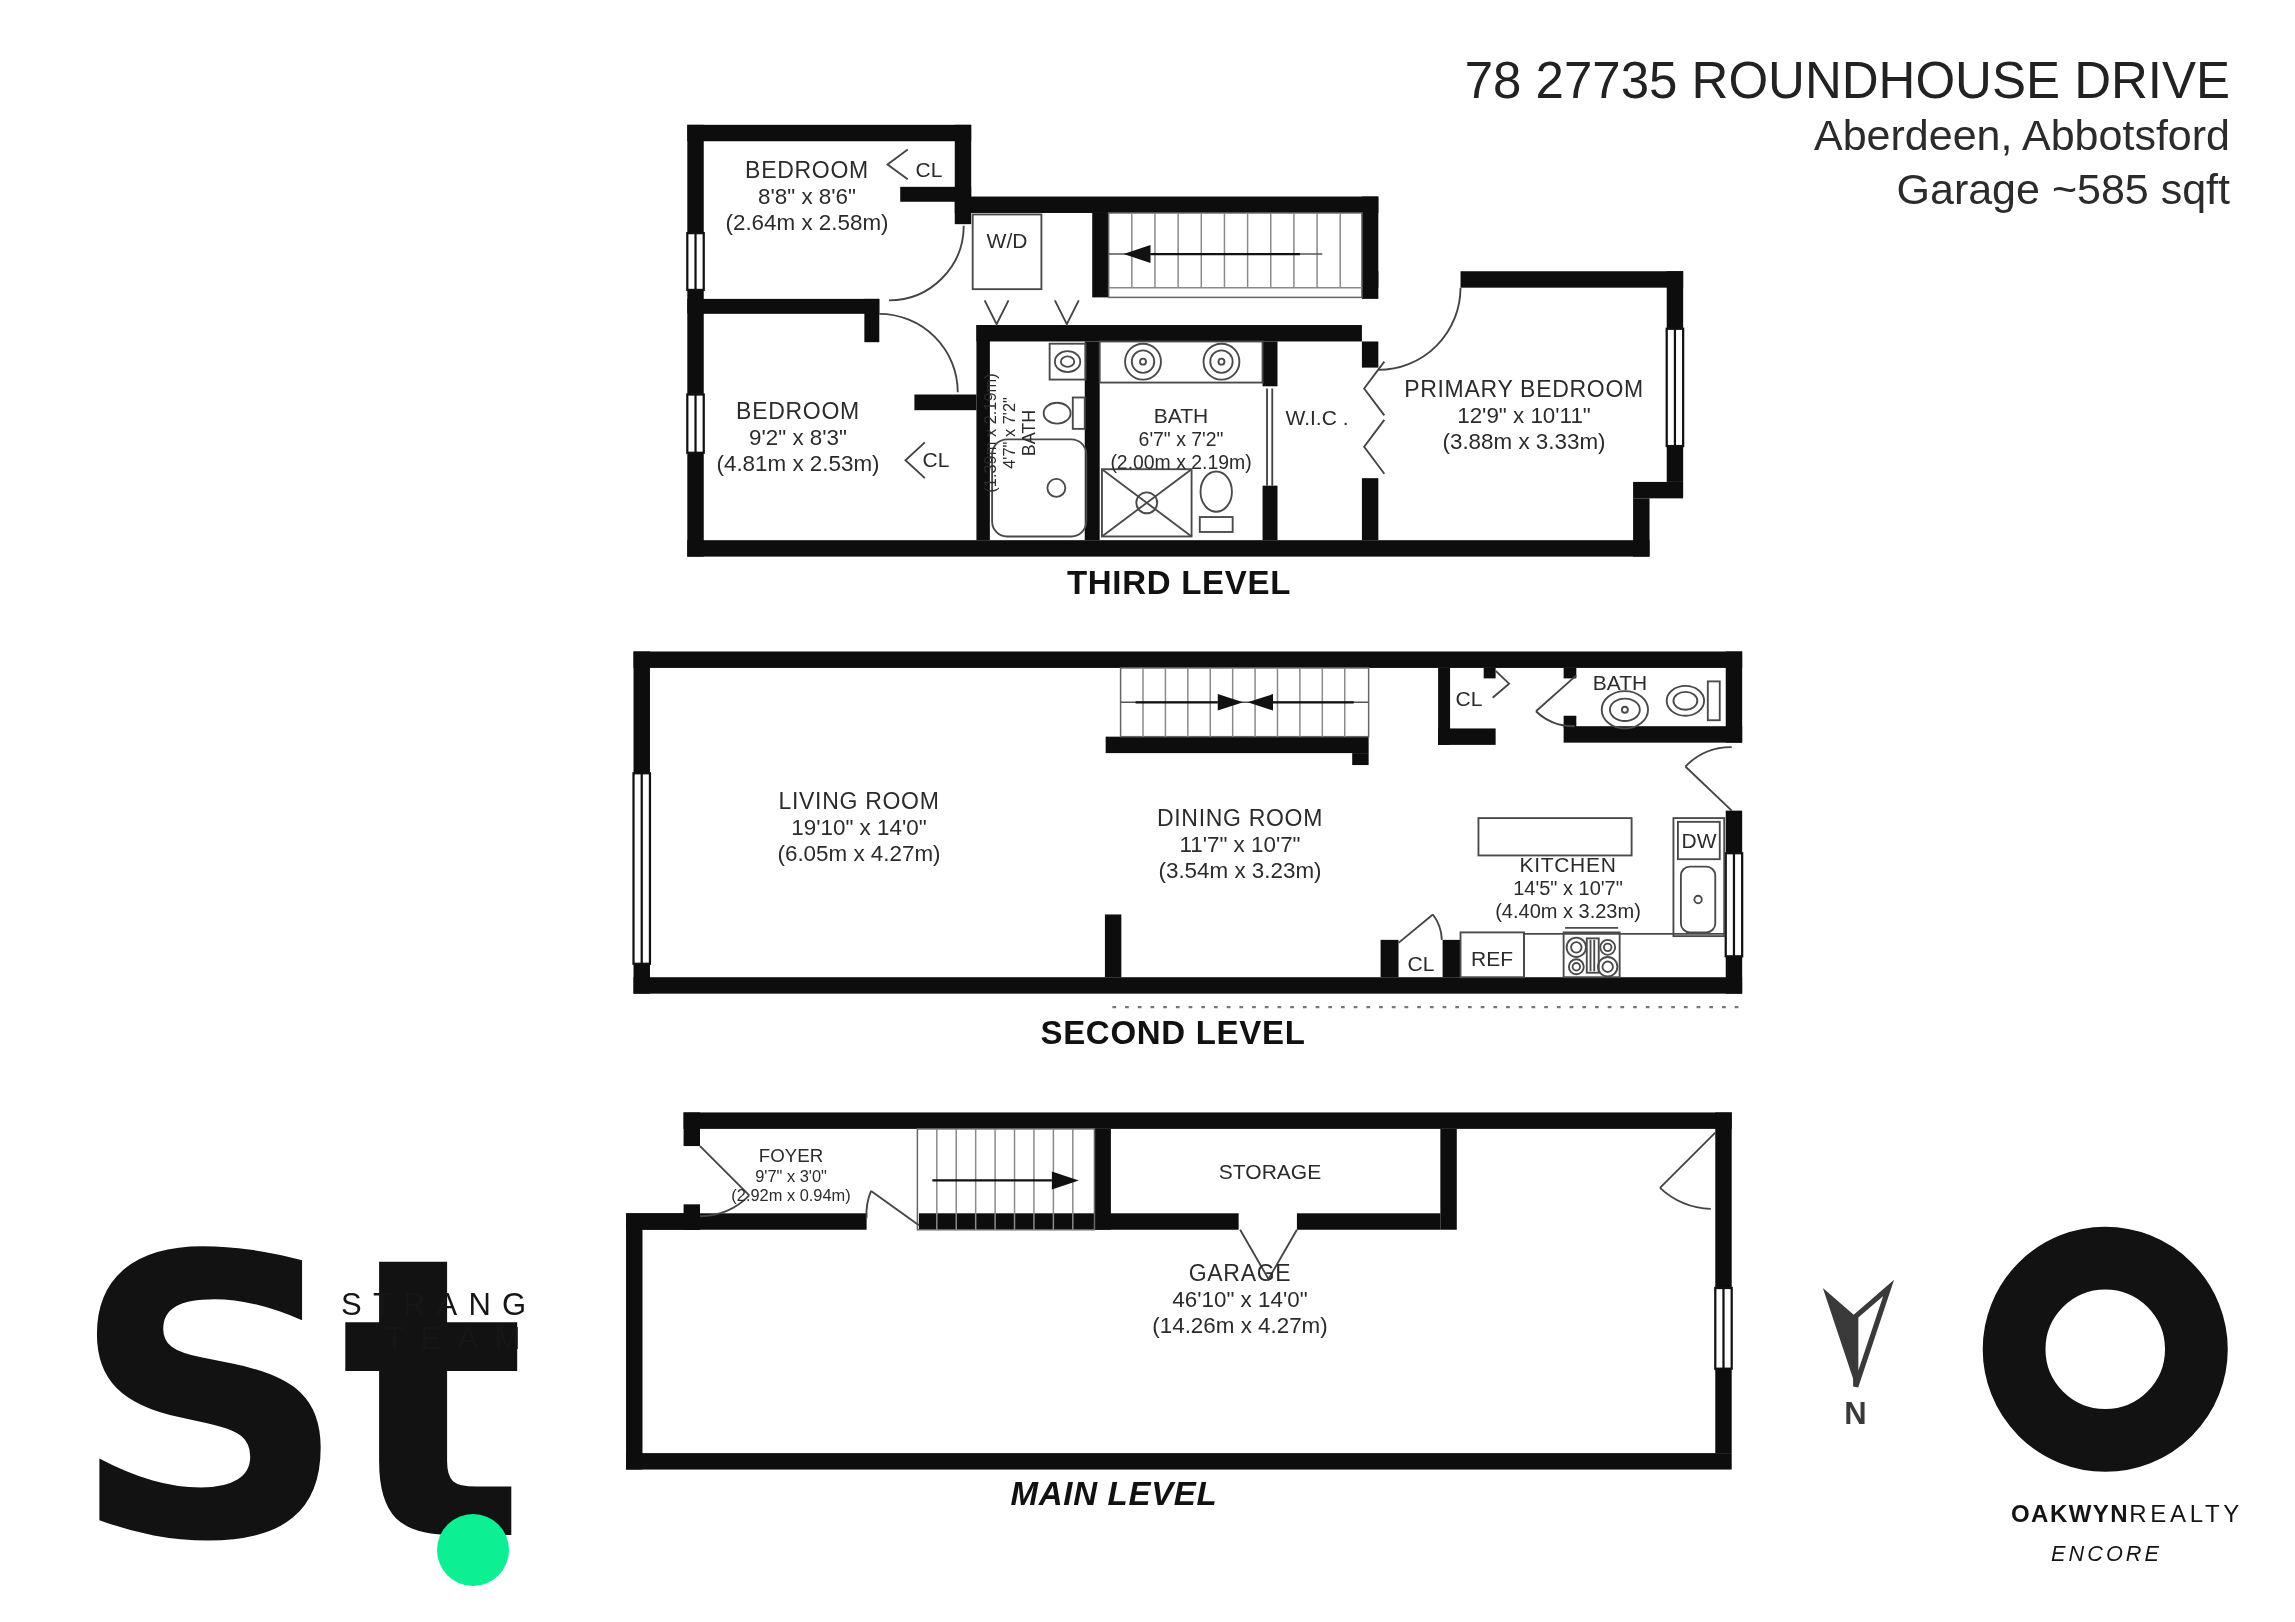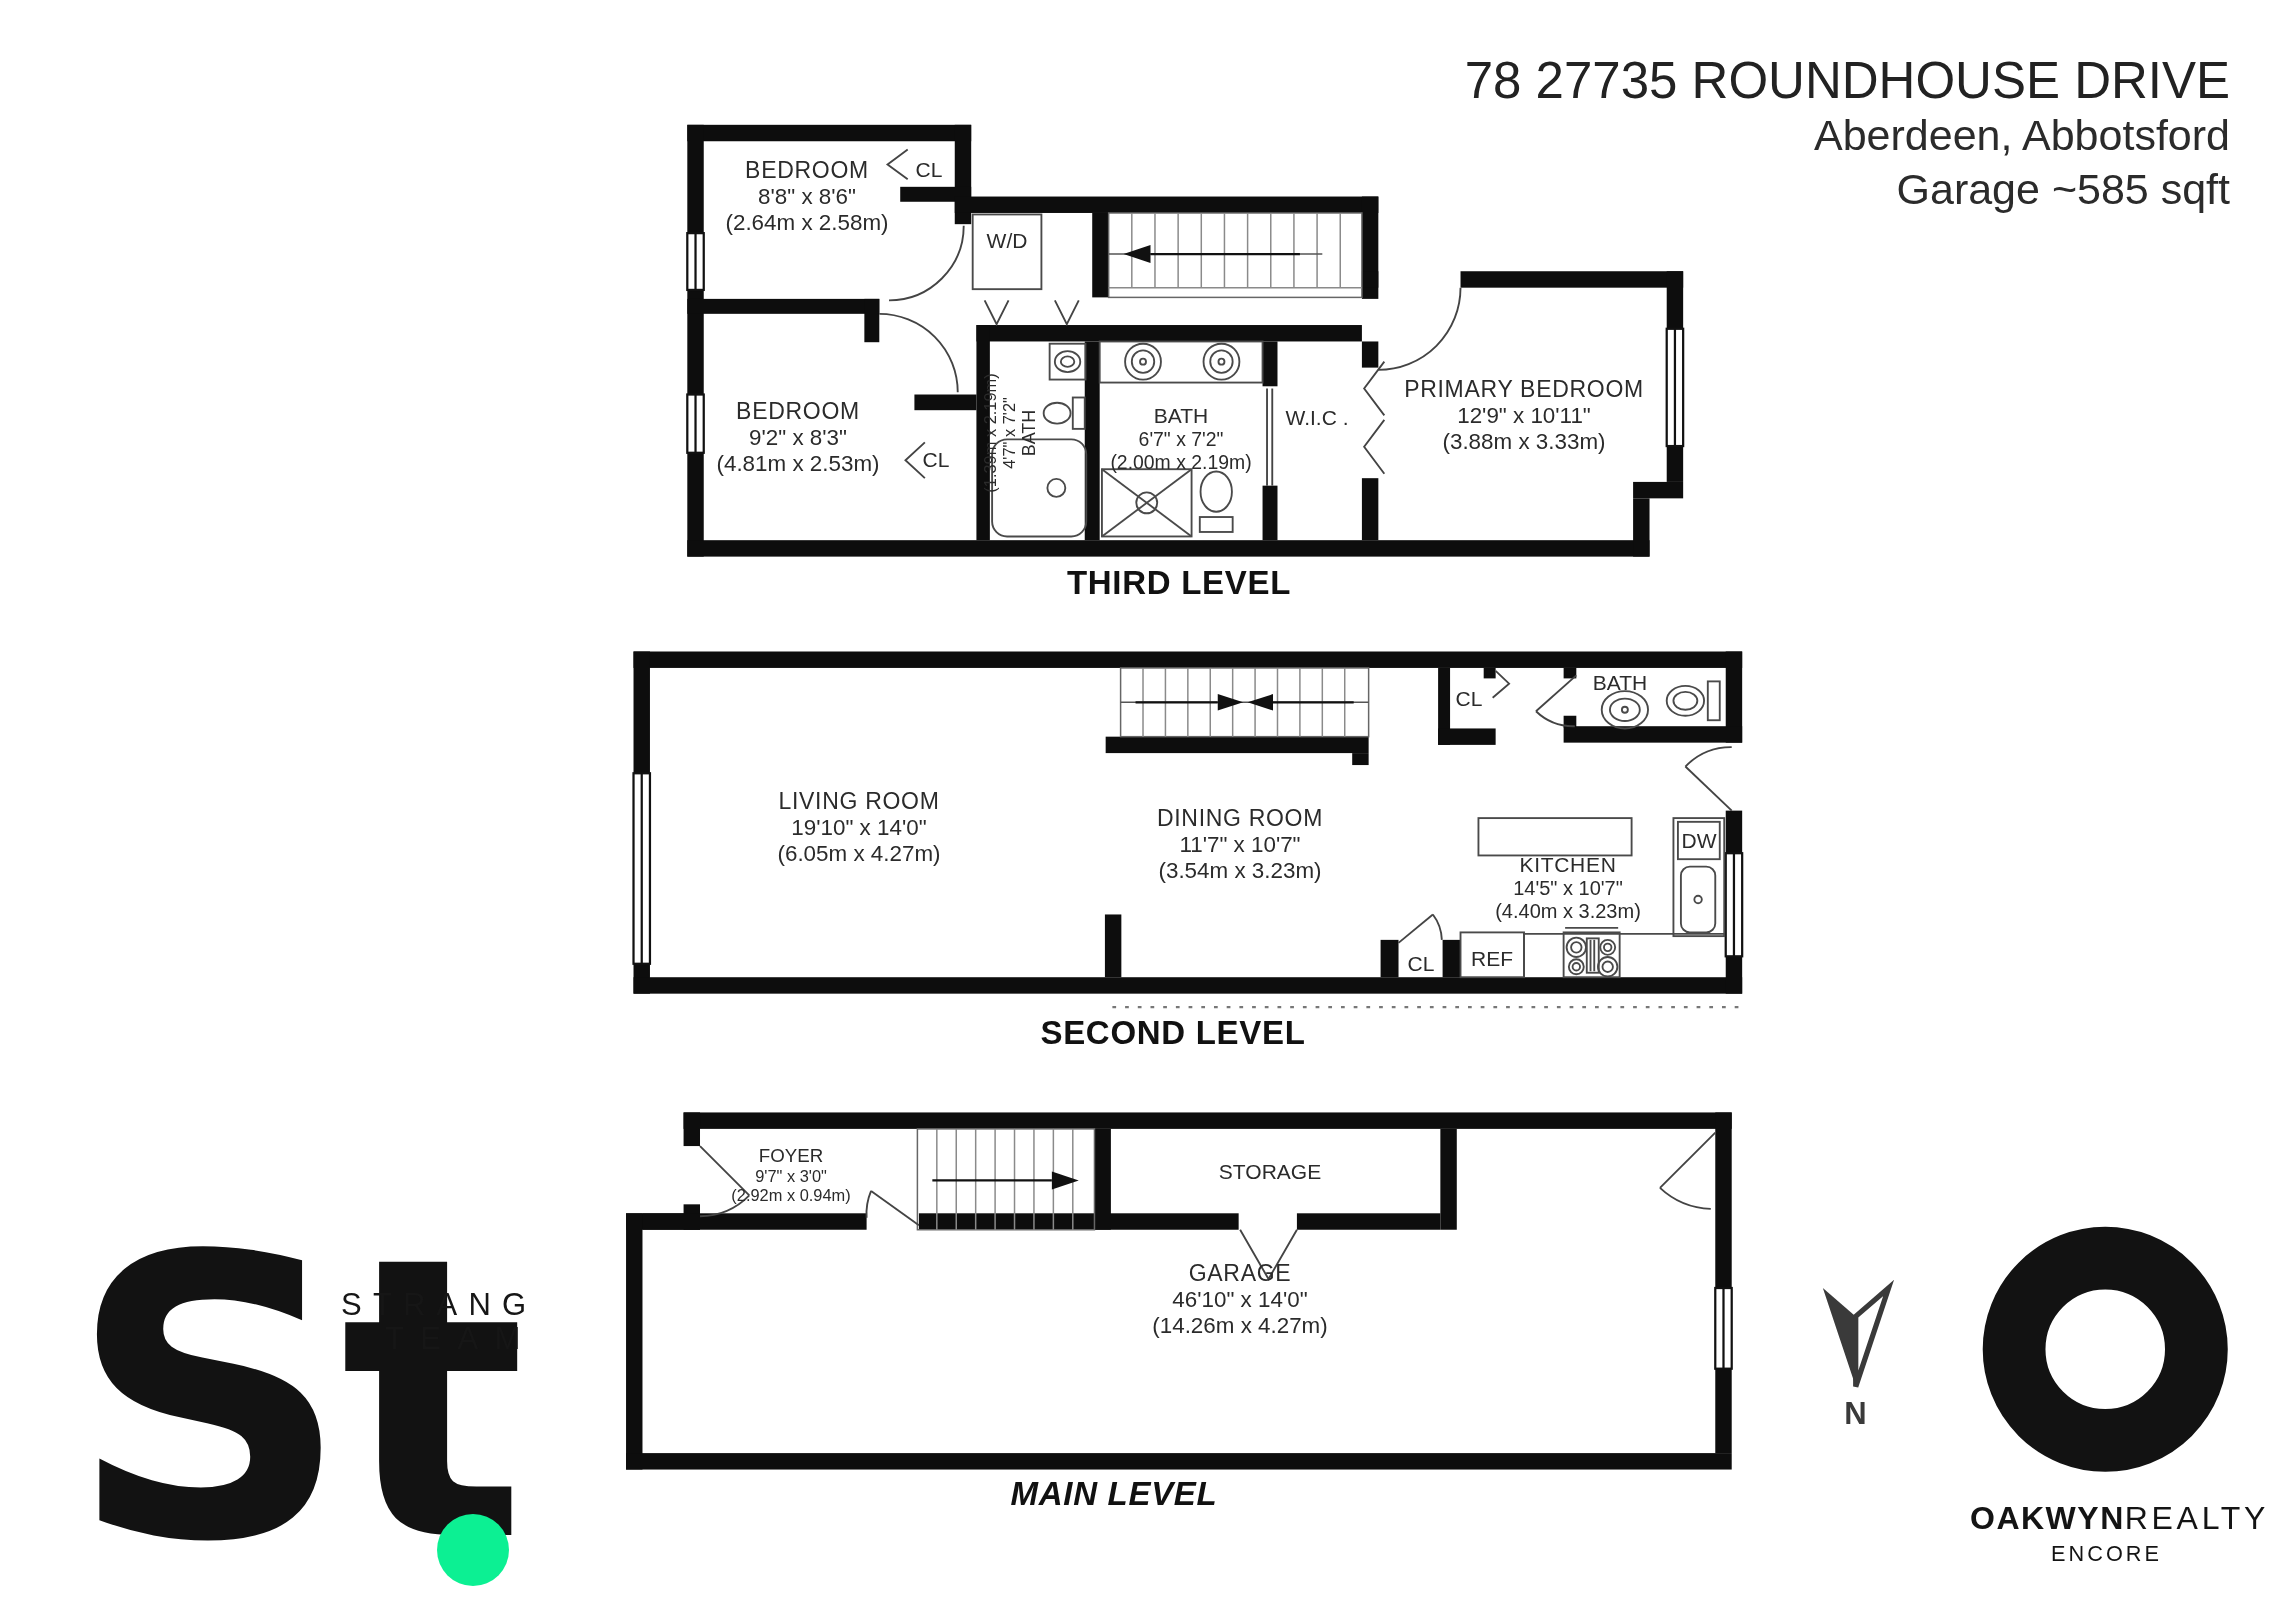--- a/index.html
+++ b/index.html
@@ -13,24 +13,24 @@
   .level-label{font-weight:bold;font-size:33px;letter-spacing:0.7px;color:#111;}
   .title-block{position:absolute;right:65px;top:54px;text-align:right;line-height:54px;}
   .title-line1{font-size:51px;font-weight:normal;color:#222;}
   .title-sub{font-size:43px;color:#2b2b2b;}
   .rot-label{position:absolute;transform:translate(-50%,-50%) rotate(-90deg);text-align:center;white-space:nowrap;color:#2b2b2b;line-height:19.4px;}
   .logo-st{position:absolute;left:69px;top:1229px;font-size:389px;line-height:344px;font-weight:bold;
            letter-spacing:-9px;color:#121212;font-family:"DejaVu Sans",sans-serif;}
   .logo-dot{position:absolute;left:437px;top:1514px;width:72px;height:72px;border-radius:50%;}
   .strang{position:absolute;left:341px;top:1287px;font-size:31px;letter-spacing:11.2px;color:#161616;}
   .team{position:absolute;left:385px;top:1321px;font-size:31px;letter-spacing:16.4px;color:#161616;}
-  .oakwyn-word{position:absolute;left:1970px;top:1500px;width:273px;text-align:right;font-size:32px;color:#141414;white-space:nowrap;}
+  .oakwyn-word{position:absolute;left:1970px;top:1500px;width:273px;text-align:right;font-size:24px;color:#141414;white-space:nowrap;}
   .oakwyn-word b{font-weight:bold;letter-spacing:1.5px;}
   .oakwyn-word span{font-weight:normal;letter-spacing:3.7px;}
-  .encore{position:absolute;left:1970px;top:1541px;width:273px;text-align:center;font-size:21.7px;letter-spacing:3px;color:#141414;}
+  .encore{position:absolute;left:1970px;top:1541px;width:273px;text-align:center;font-size:21.7px;letter-spacing:3px;color:#141414;font-style:italic;}
   .n-label{position:absolute;left:1837px;top:1396px;width:37px;text-align:center;font-size:31px;font-weight:bold;color:#3a3a3a;}
   svg{position:absolute;left:0;top:0;}
 </style>
 </head>
 <body>
 
 <svg width="2295" height="1622" viewBox="0 0 3072 2171">
 
   <g>
 

